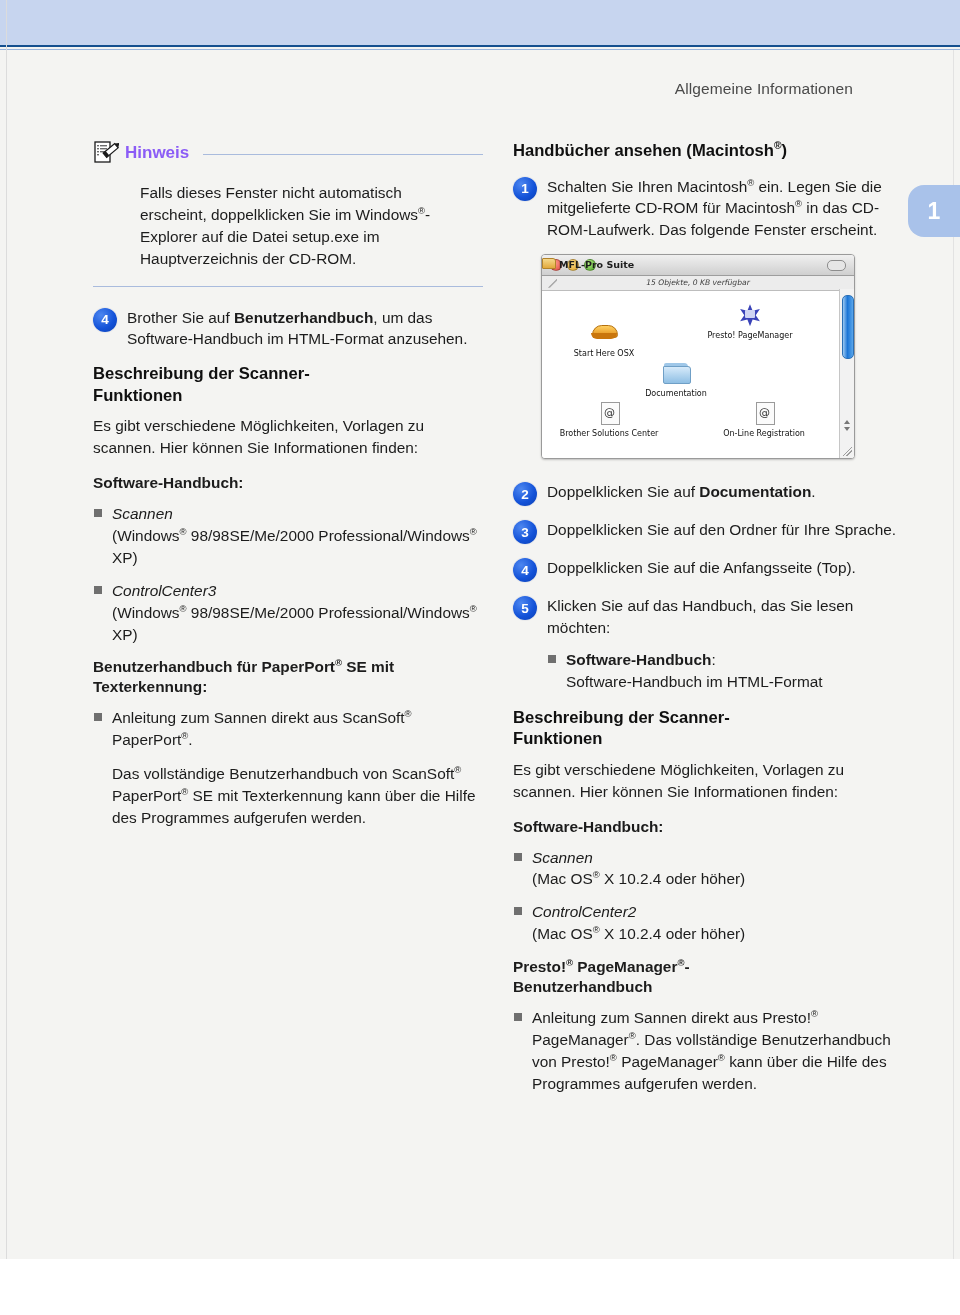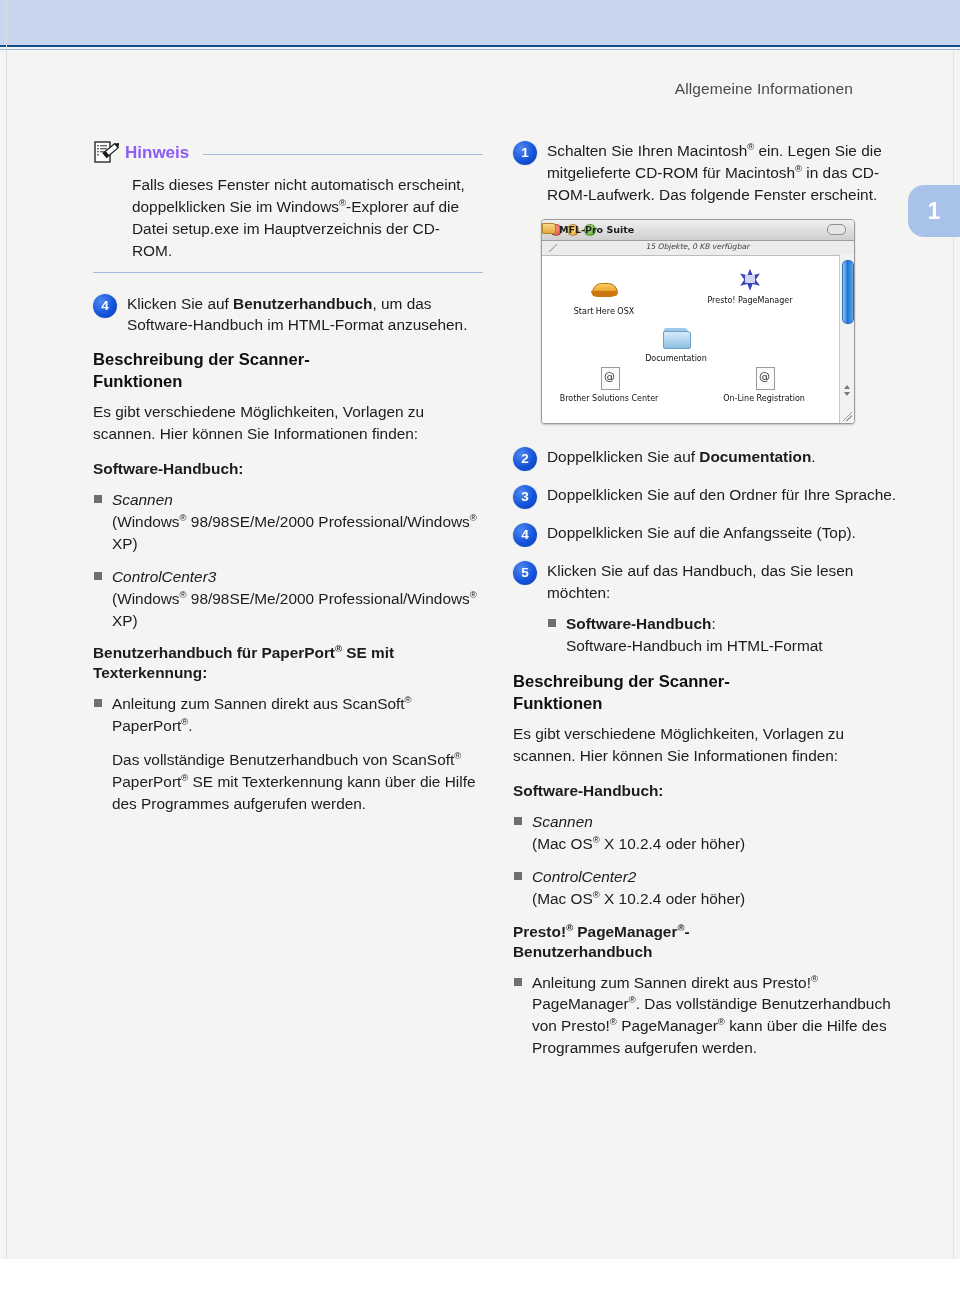--- a/index.html
+++ b/index.html
@@ -56,21 +56,21 @@
   .lead{margin:0 0 14px 0;}
   .sub-bold{font-weight:bold;margin:0 0 10px 0;line-height:1.3;}
 
   
   .note{
     position:relative;margin:0 0 8px 0;padding:0 0 12px 0;
   }
   .note-head{display:flex;align-items:center;gap:6px;margin-bottom:3px;}
   .note-title{font-size:17px;font-weight:bold;color:#8b5cf6;}
   .note-head-rule{flex:1;height:1px;background:#a9bbdd;margin-left:8px;margin-top:3px;}
-  .note-body{margin:8px;padding-left:31px;padding-right:4px;}
+  .note-body{margin:16px;padding-left:31px;padding-right:4px;}
   .note-bottom-rule{height:1px;background:#a9bbdd;margin-top:10px;}
   .note-icon{width:26px;height:26px;flex:0 0 26px;}
 
   
   .step{display:flex;align-items:flex-start;margin:0 0 13px 0;}
   .step-num{
     flex:0 0 24px;width:24px;height:24px;border-radius:50%;
     background:radial-gradient(circle at 34% 30%, #4d87f0 0%, #1352d8 58%, #0c3fb0 100%);
     color:#fff;font-size:13.5px;font-weight:bold;
     display:flex;align-items:center;justify-content:center;
@@ -263,21 +263,21 @@
         </span>
         <span class="note-title">Hinweis</span>
         <span class="note-head-rule"></span>
       </div>
       <p class="note-body">Falls dieses Fenster nicht automatisch erscheint, doppelklicken Sie im Windows<sup class="reg">®</sup>-Explorer auf die Datei setup.exe im Hauptverzeichnis der CD-ROM.</p>
       <div class="note-bottom-rule"></div>
     </div>
 
     <div class="step">
       <span class="step-num">4</span>
-      <span class="step-text"><span>Klicken Sie auf </span><span class="bold">Benutzerhandbuch</span><span>, um das Software-Handbuch im HTML-Format anzusehen.</span></span>
+      <span class="step-text"><span>Brother Sie auf </span><span class="bold">Benutzerhandbuch</span><span>, um das Software-Handbuch im HTML-Format anzusehen.</span></span>
     </div>
 
     <h2 class="sect">Beschreibung der Scanner-<br>Funktionen</h2>
     <p class="lead">Es gibt verschiedene Möglichkeiten, Vorlagen zu scannen. Hier können Sie Informationen finden:</p>
     <p class="sub-bold">Software-Handbuch:</p>
 
     <ul class="bullets">
       <li>
         <span class="ital">Scannen</span><br>
         <span>(Windows<sup class="reg">®</sup> 98/98SE/Me/2000 Professional/Windows<sup class="reg">®</sup> XP)</span>
@@ -293,20 +293,21 @@
     <ul class="bullets">
       <li>
         <span>Anleitung zum Sannen direkt aus ScanSoft<sup class="reg">®</sup> PaperPort<sup class="reg">®</sup>.</span>
         <p class="indent-note">Das vollständige Benutzerhandbuch von ScanSoft<sup class="reg">®</sup> PaperPort<sup class="reg">®</sup> SE mit Texterkennung kann über die Hilfe des Programmes aufgerufen werden.</p>
       </li>
     </ul>
   </div>
 
   <div class="col col-right">
 
+    <h2 class="sect" style="margin-bottom:14px;">Handbücher ansehen (Macintosh<sup class="reg">®</sup>)</h2>
 
     <div class="step">
       <span class="step-num">1</span>
       <span class="step-text">Schalten Sie Ihren Macintosh<sup class="reg">®</sup> ein. Legen Sie die mitgelieferte CD-ROM für Macintosh<sup class="reg">®</sup> in das CD-ROM-Laufwerk. Das folgende Fenster erscheint.</span>
     </div>
 
     <div class="finder">
       <div class="finder-titlebar">
         <div class="traffic">
           <span class="tl tl-r"></span>
@@ -315,21 +316,21 @@
         </div>
         <div class="finder-title"><span class="mini-folder"></span><span>MFL-Pro Suite</span></div>
         <div class="finder-toolbtn"></div>
       </div>
       <div class="finder-statusbar">
         <span class="finder-pen"></span>
         <span class="finder-status-text">15 Objekte, 0 KB verfügbar</span>
       </div>
       <div class="finder-body">
 
-        <div class="fi" style="left:14px;top:21px;">
+        <div class="fi" style="left:14px;top:28px;">
           <div class="ic ic-start"></div>
           <div class="fi-label">Start Here OSX</div>
         </div>
 
         <div class="fi" style="left:160px;top:10px;">
           <div class="ic ic-presto"></div>
           <div class="fi-label">Presto! PageManager</div>
         </div>
 
         <div class="fi" style="left:86px;top:68px;">

